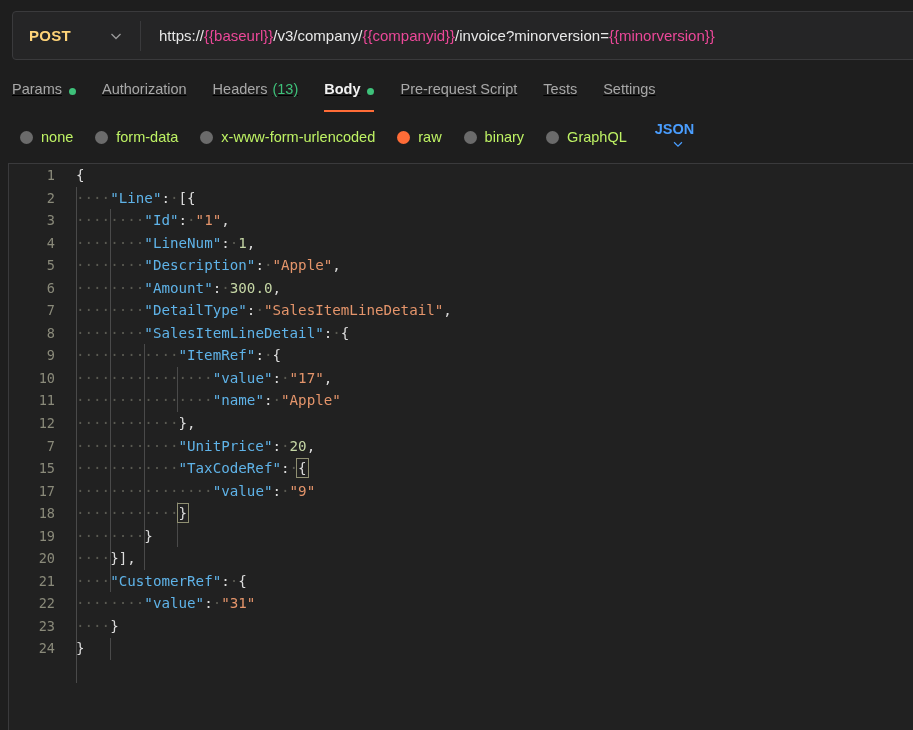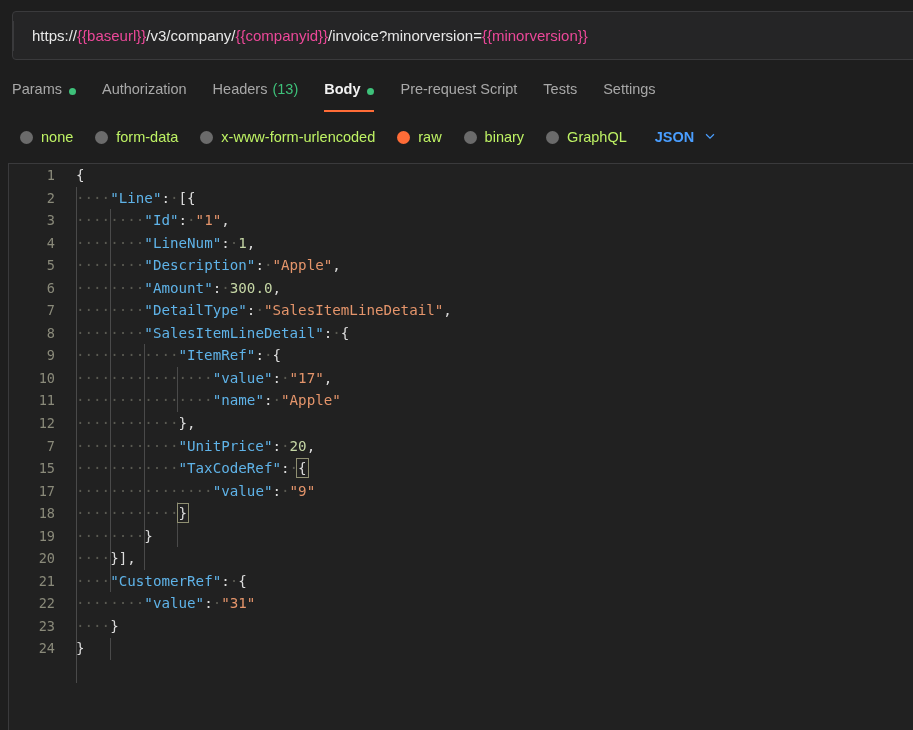--- a/index.html
+++ b/index.html
@@ -58,20 +58,21 @@
     cursor: text;
   }
   .var { color: #ec4899; }
 
   
   .tab-row {
     position: absolute; left: 0; top: 72px;
     width: 913px; height: 40px;
     display: flex; align-items: center;
     padding-left: 12px;
+    text-decoration: underline;
   }
   .tab {
     position: relative;
     height: 40px;
     display: flex; align-items: flex-start;
     padding: 9px 0 0 0;
     margin-right: 26px;
     cursor: pointer;
     white-space: nowrap;
   }
@@ -123,20 +124,21 @@
   }
   .radio-opt.sel .radio { background: #ff6c37; }
   .radio-label {
     font-size: 14.5px;
     color: #bef264;
   }
   .fmt-sel {
     display: flex; align-items: center;
     margin-left: 6px;
     cursor: pointer;
+    flex-direction: column;
   }
   .fmt-label {
     font-size: 14.5px;
     color: #4a9eff;
     font-weight: bold;
     margin-right: 9px;
   }
 
   
   .editor {
@@ -183,20 +185,28 @@
 
   
   .guides { position: absolute; left: 67px; top: 0; width: 838px; height: 567px; pointer-events: none; }
   .guide { position: absolute; width: 1px; background: #4a4a4a; }
 </style>
 </head>
 <body>
 
 <div class="url-row">
   <div class="url-box">
+    <div class="method-sel">
+      <span class="method-label">POST</span>
+      <span class="chevron">
+        <svg width="16" height="16" viewBox="0 0 16 16">
+            <path d="M3.5 6 L8 10.5 L12.5 6" fill="none" stroke="#9a9a9a" stroke-width="1.3"></path>
+          </svg>
+      </span>
+    </div>
     <div class="vdiv"></div>
     <div class="url-input" id="url-input">
         <span>https://</span>
         <span class="var">{{baseurl}}</span>
         <span>/v3/company/</span>
         <span class="var">{{companyid}}</span>
         <span>/invoice?minorversion=</span>
         <span class="var">{{minorversion}}</span>
       </div>
   </div>

